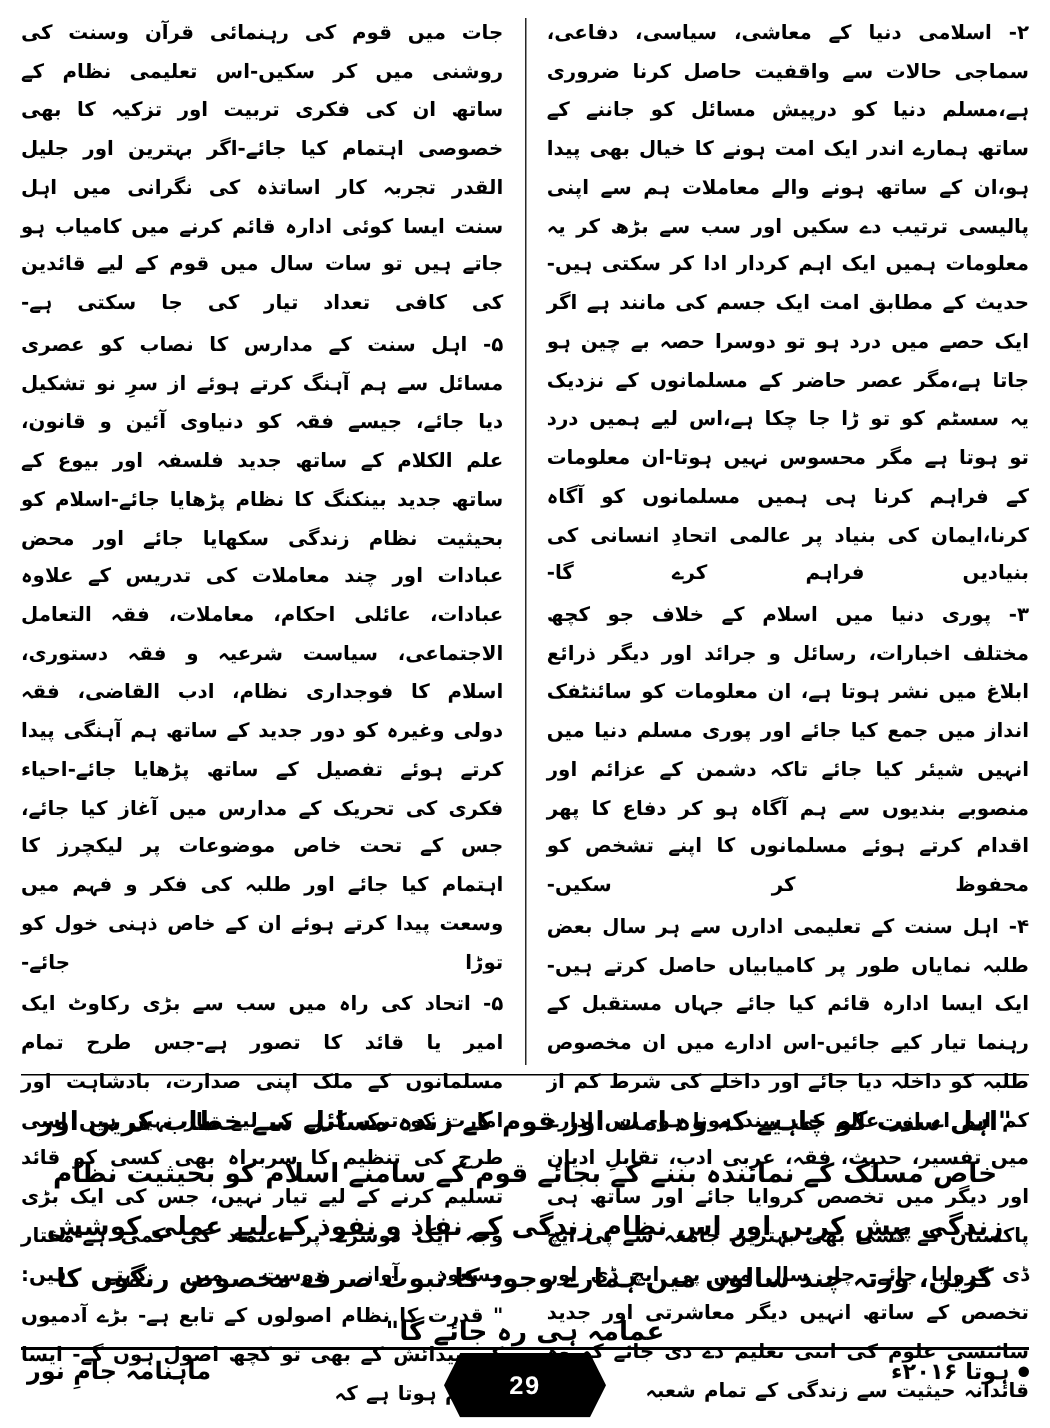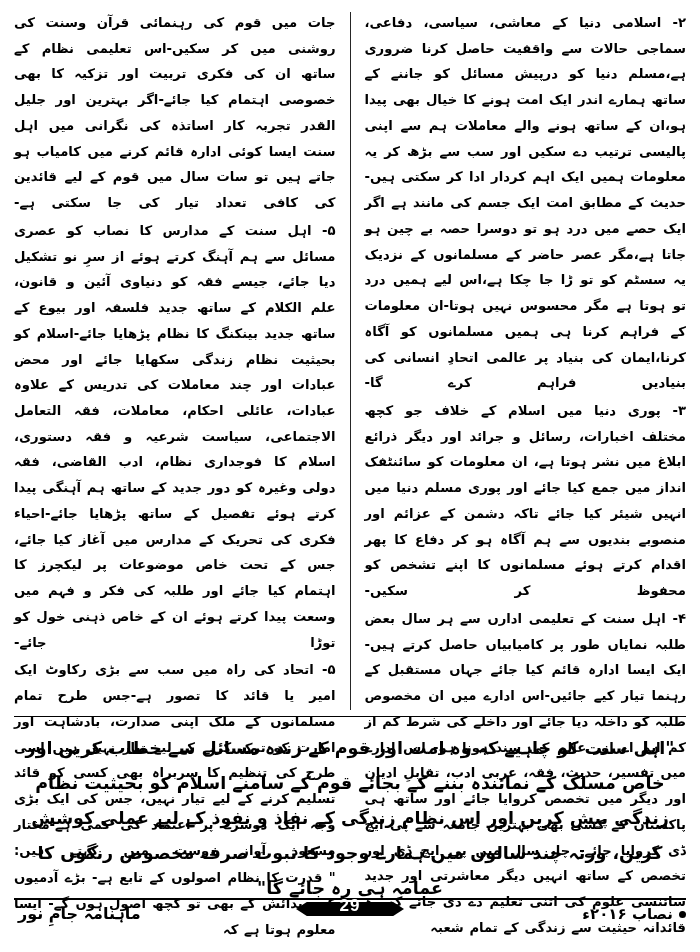--- a/index.html
+++ b/index.html
@@ -105,23 +105,23 @@
     font-size: 15px;
     font-weight: bold;
     direction: rtl;
   }
   .page-number-wrap {
     position: absolute;
     left: 50%;
     top: -2px;
     transform: translateX(-50%);
     width: 108px;
-    height: 14px;
+    height: 43px;
     display: flex;
-    align-items: flex-end;
+    align-items: center;
     justify-content: center;
   }
   .ribbon {
     position: absolute;
     inset: 0;
     background: #000;
     clip-path: polygon(0% 50%, 10% 0%, 90% 0%, 100% 50%, 90% 100%, 10% 100%);
   }
   .page-number {
     position: relative;
@@ -165,21 +165,21 @@
 
   <hr class="quote-rule">
 
   <div class="quote">"اہل سنت کو چاہیے کہ وہ امت اور قوم کے زندہ مسائل سے خطاب کریں اور خاص مسلک کے نمائندہ بننے کے بجائے قوم کے سامنے اسلام کو بحیثیت نظام زندگی پیش کریں اور اس نظام زندگی کے نفاذ و نفوذ کے لیے عملی کوشش کریں، ورنہ چند سالوں میں ہمارے وجود کا ثبوت صرف مخصوص رنگوں کا عمامہ ہی رہ جائے گا"</div>
 
   <div class="footer">
     <div class="footer-rule"></div>
     <div class="footer-inner">
       <div class="magazine-name">ماہنامہ جامِ نور</div>
       <div class="issue-date">
-        <span class="dot-left"></span><span class="sep"></span><span>نصاب ۲۰۱۶ء</span>
+        <span class="dot-left"></span><span class="sep"></span><span>ہوتا ۲۰۱۶ء</span>
       </div>
       <div class="page-number-wrap">
         <div class="ribbon"></div>
         <span class="page-number">29</span>
       </div>
     </div>
   </div>
 
 </div>
 

